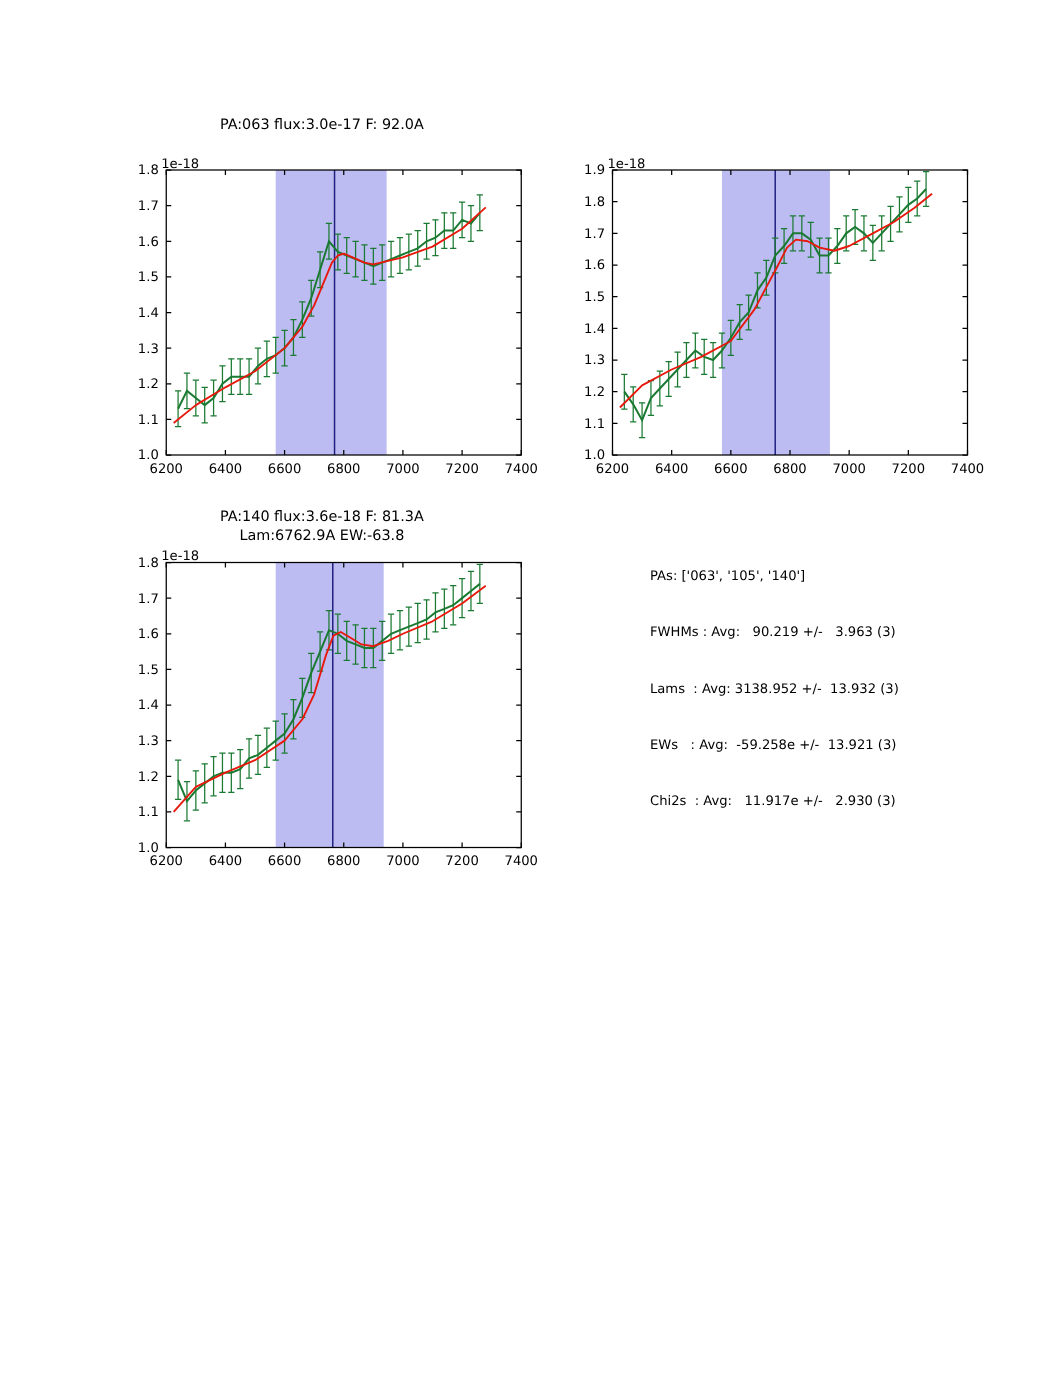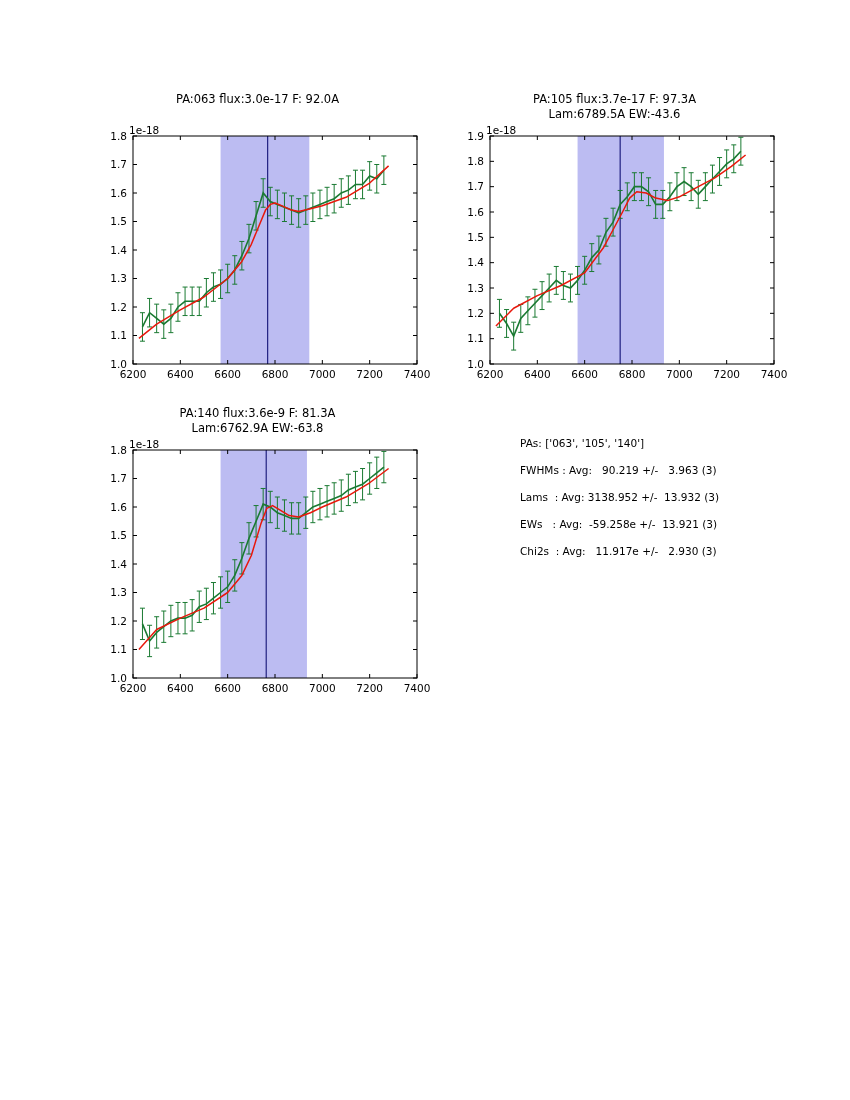--- a/index.html
+++ b/index.html
@@ -10,21 +10,21 @@
   }
   .panel{position:absolute;margin-top:24px;}
   .panel-title{
     position:absolute;left:0;right:0;top:0;
     text-align:center;font-size:11.5px;color:#000;line-height:15px;
   }
   svg{display:block;}
   .axis-text{font-family:"DejaVu Sans",sans-serif;font-size:10.5px;fill:#000;}
   .expo{font-family:"DejaVu Sans",sans-serif;font-size:10.5px;fill:#000;}
   .summary{position:absolute;left:520px;top:430px;width:320px;}
-  .summary div{font-size:10.5px;color:#000;line-height:27px;white-space:pre;}
+  .summary div{font-size:10.5px;color:#000;line-height:27px;white-space:pre;margin-top:18px;}
 </style>
 </head>
 <body>
 
 <div class="panel" style="left:85px;top:68px;width:345px;height:310px;">
   <div class="panel-title">
     <div>PA:063 flux:3.0e-17 F: 92.0A</div>
   </div>
   <div style="position:absolute;left:0;top:32px;">
     <svg id="svg-0" width="345" height="275">
@@ -189,24 +189,20 @@
         <text x="42" y="44.00000000000003" text-anchor="end" class="axis-text">1.7</text>
         <line x1="48" y1="12" x2="52" y2="12" stroke="#000" stroke-width="1"></line>
         <line x1="332" y1="12" x2="328" y2="12" stroke="#000" stroke-width="1"></line>
         <text x="42" y="15.5" text-anchor="end" class="axis-text">1.8</text>
         <text x="44" y="10" text-anchor="start" class="expo">1e-18</text>
       </svg>
   </div>
 </div>
 
 <div class="panel" style="left:442px;top:68px;width:345px;height:310px;">
-  <div class="panel-title">
-    <div>PA:105 flux:3.7e-17 F: 97.3A</div>
-    <div>Lam:6789.5A EW:-43.6</div>
-  </div>
   <div style="position:absolute;left:0;top:32px;">
     <svg id="svg-1" width="345" height="275">
         <g>
           <rect x="135.56666666666666" y="12" width="86.38333333333335" height="228" fill="#b0b0f0" fill-opacity="0.85"></rect>
           <line x1="178.16666666666666" y1="12" x2="178.16666666666666" y2="240" stroke="#202080" stroke-width="1.2"></line>
         </g>
         <g stroke="#1a7a32" stroke-width="1">
           <line x1="57.46666666666667" y1="203.26666666666665" x2="57.46666666666667" y2="175.40000000000003"></line>
           <line x1="54.96666666666667" y1="203.26666666666665" x2="59.96666666666667" y2="203.26666666666665"></line>
           <line x1="54.96666666666667" y1="175.40000000000003" x2="59.96666666666667" y2="175.40000000000003"></line>
@@ -367,21 +363,21 @@
         <line x1="48" y1="12" x2="52" y2="12" stroke="#000" stroke-width="1"></line>
         <line x1="332" y1="12" x2="328" y2="12" stroke="#000" stroke-width="1"></line>
         <text x="42" y="15.5" text-anchor="end" class="axis-text">1.9</text>
         <text x="44" y="10" text-anchor="start" class="expo">1e-18</text>
       </svg>
   </div>
 </div>
 
 <div class="panel" style="left:85px;top:382px;width:345px;height:310px;">
   <div class="panel-title">
-    <div>PA:140 flux:3.6e-9 F: 81.3A</div>
+    <div>PA:140 flux:3.6e-18 F: 81.3A</div>
     <div>Lam:6762.9A EW:-63.8</div>
   </div>
   <div style="position:absolute;left:0;top:32px;">
     <svg id="svg-2" width="345" height="275">
         <g>
           <rect x="135.56666666666666" y="12" width="86.38333333333335" height="228" fill="#b0b0f0" fill-opacity="0.85"></rect>
           <line x1="181.21966666666657" y1="12" x2="181.21966666666657" y2="240" stroke="#202080" stroke-width="1.2"></line>
         </g>
         <g stroke="#1a7a32" stroke-width="1">
           <line x1="57.46666666666667" y1="201.525" x2="57.46666666666667" y2="170.17500000000004"></line>

